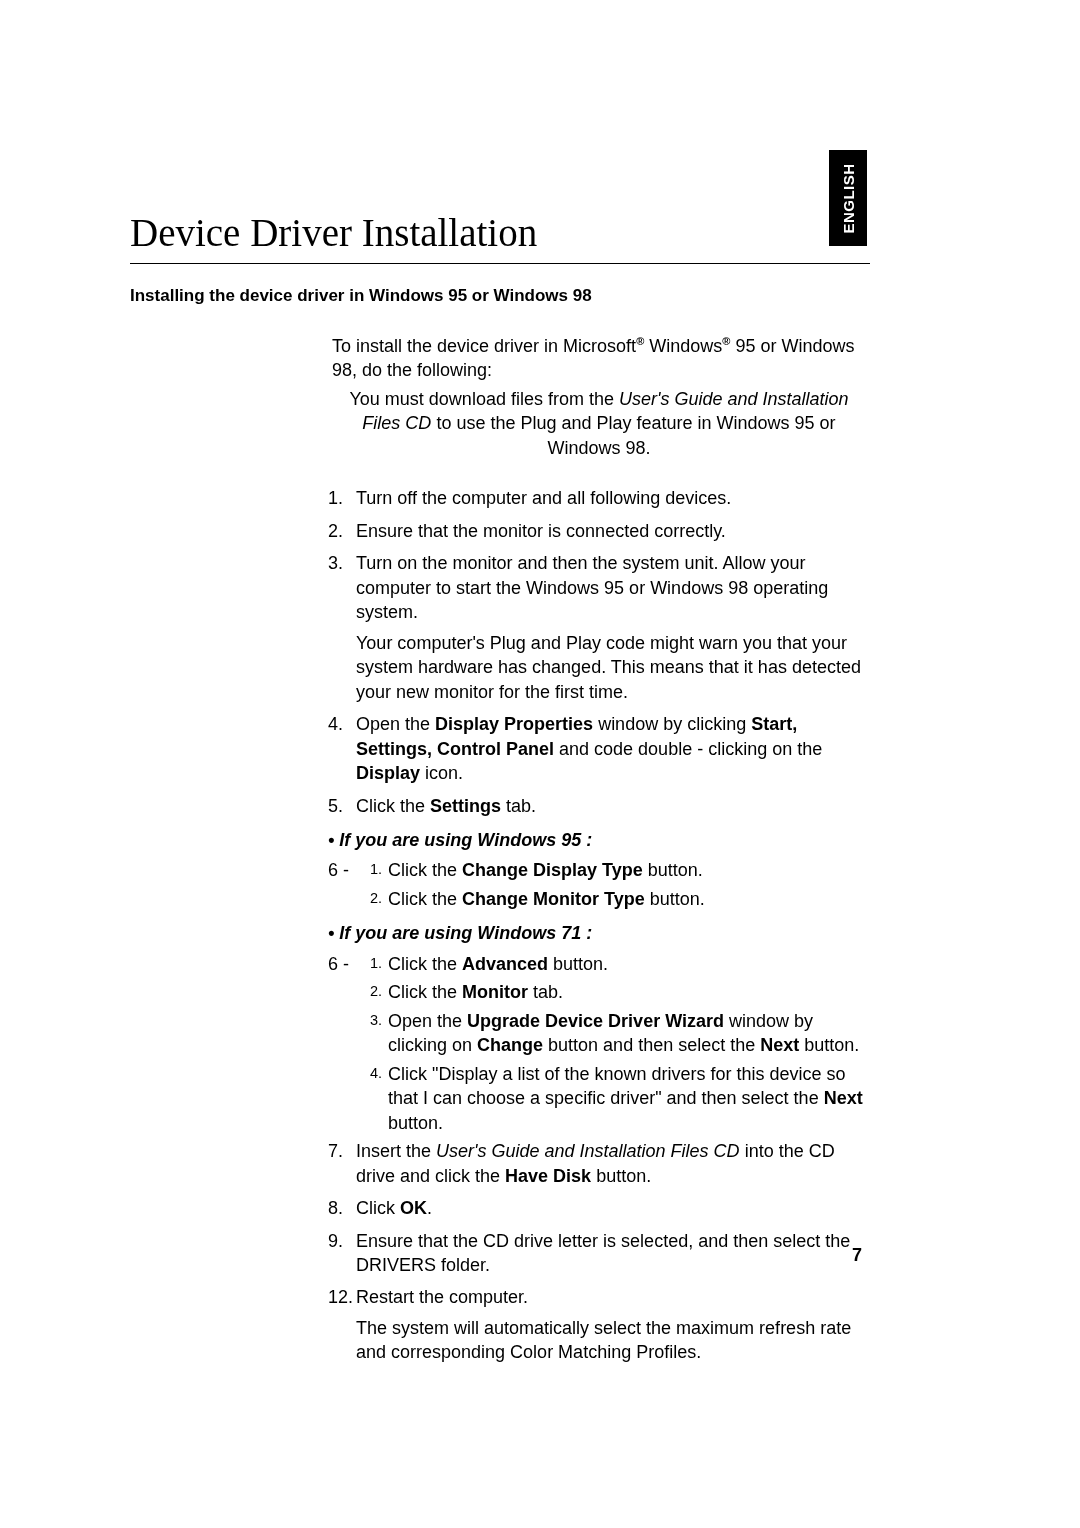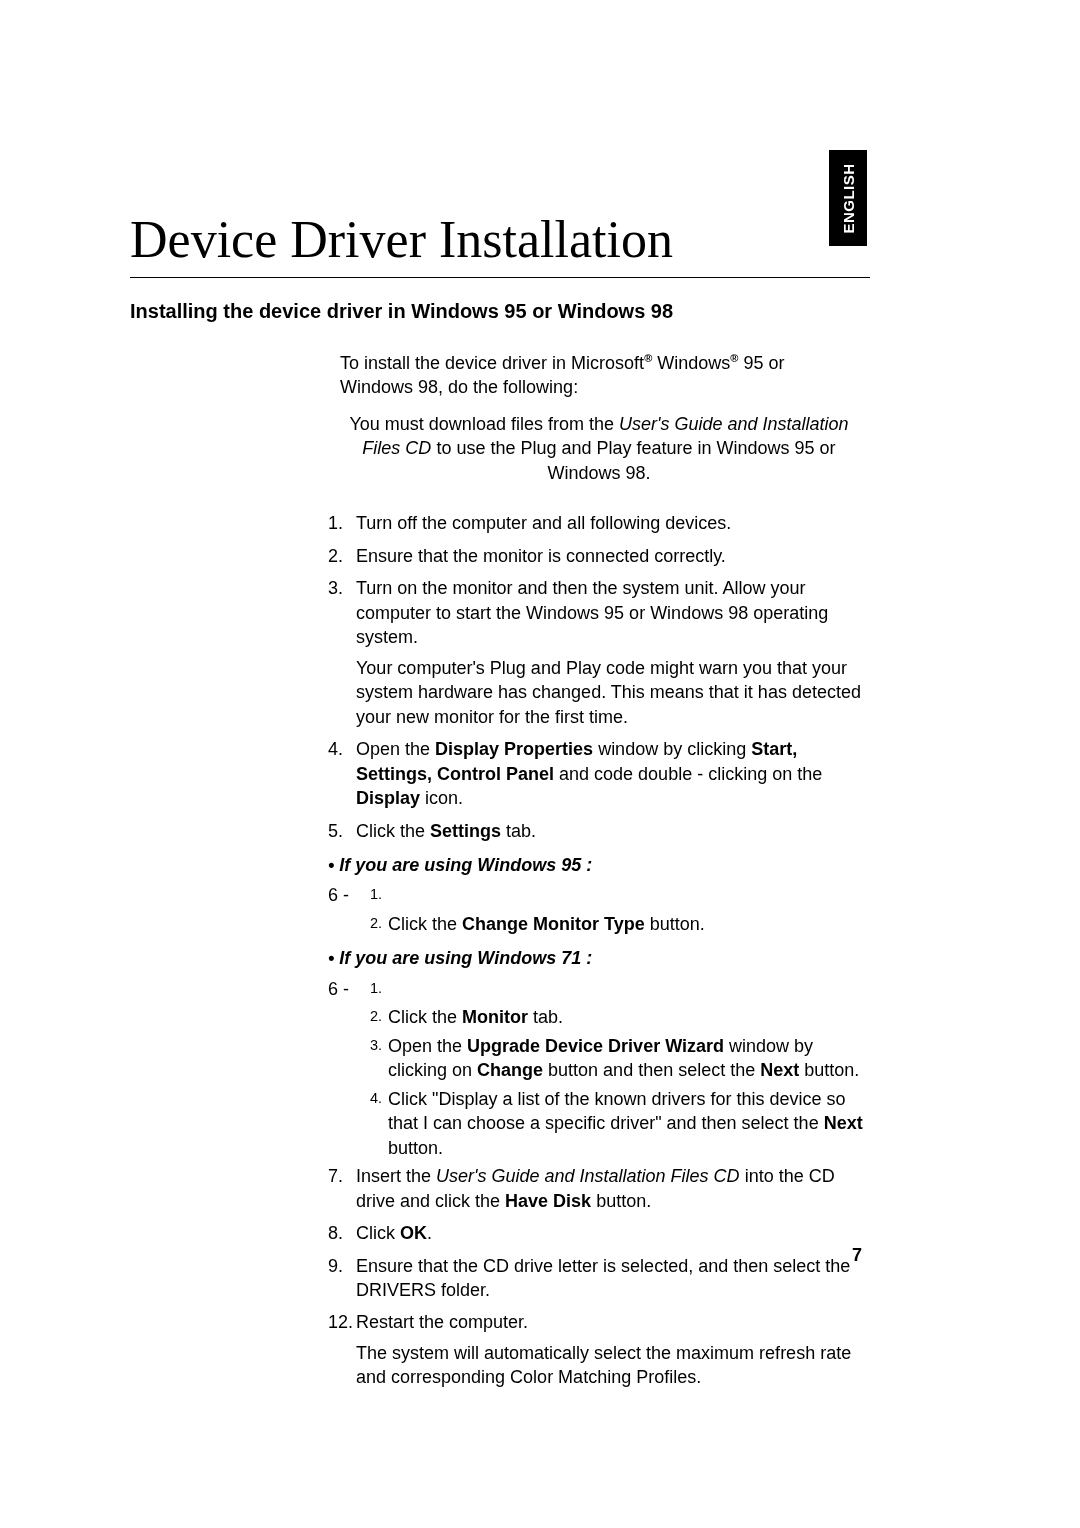--- a/index.html
+++ b/index.html
@@ -40,39 +40,39 @@
   }
   .content {
     position: absolute;
     left: 130px;
     top: 210px;
     width: 740px;
   }
   h1.title {
     font-family: "Times New Roman", Times, serif;
     font-weight: normal;
-    font-size: 52px;
+    font-size: 39px;
     margin: 0 0 6px 0;
   }
   .rule {
     border: none;
     border-top: 1.5px solid #000;
     margin: 8px 0 22px 0;
   }
   h2.section {
-    font-size: 20px;
+    font-size: 17px;
     font-weight: bold;
     margin: 0 0 28px 0;
   }
   .body {
     margin-left: 198px;
     font-size: 18px;
     line-height: 1.36;
   }
-  .intro p { margin: 12px; }
+  .intro p { margin: 4px; }
   .intro .p1 { margin-bottom: 0; }
   .intro .note-label { margin: 0; }
   .intro .p2 { margin-bottom: 0; text-align: center; }
   .italic { font-style: italic; }
   .bold { font-weight: bold; }
   .spacer { height: 26px; }
   .item {
     display: flex;
     margin-bottom: 8px;
   }
@@ -167,33 +167,39 @@
         <div class="txt">
           <span>Click the </span><span class="bold">Settings</span><span> tab.</span>
         </div>
       </div>
 
       <div class="bullet-heading">• If you are using Windows 95 :</div>
 
       <div class="sub-row">
         <div class="outer">6 - </div>
         <div class="inner-num">1.</div>
+        <div class="txt">
+          <span>Click the </span><span class="bold">Change Display Type</span><span> button.</span>
+        </div>
       </div>
       <div class="sub-row indent">
         <div class="inner-num">2.</div>
         <div class="txt">
           <span>Click the </span><span class="bold">Change Monitor Type</span><span> button.</span>
         </div>
       </div>
 
       <div class="bullet-heading">• If you are using Windows 71 :</div>
 
       <div class="sub-row">
         <div class="outer">6 - </div>
         <div class="inner-num">1.</div>
+        <div class="txt">
+          <span>Click the </span><span class="bold">Advanced</span><span> button.</span>
+        </div>
       </div>
       <div class="sub-row indent">
         <div class="inner-num">2.</div>
         <div class="txt">
           <span>Click the </span><span class="bold">Monitor</span><span> tab.</span>
         </div>
       </div>
       <div class="sub-row indent">
         <div class="inner-num">3.</div>
         <div class="txt">

